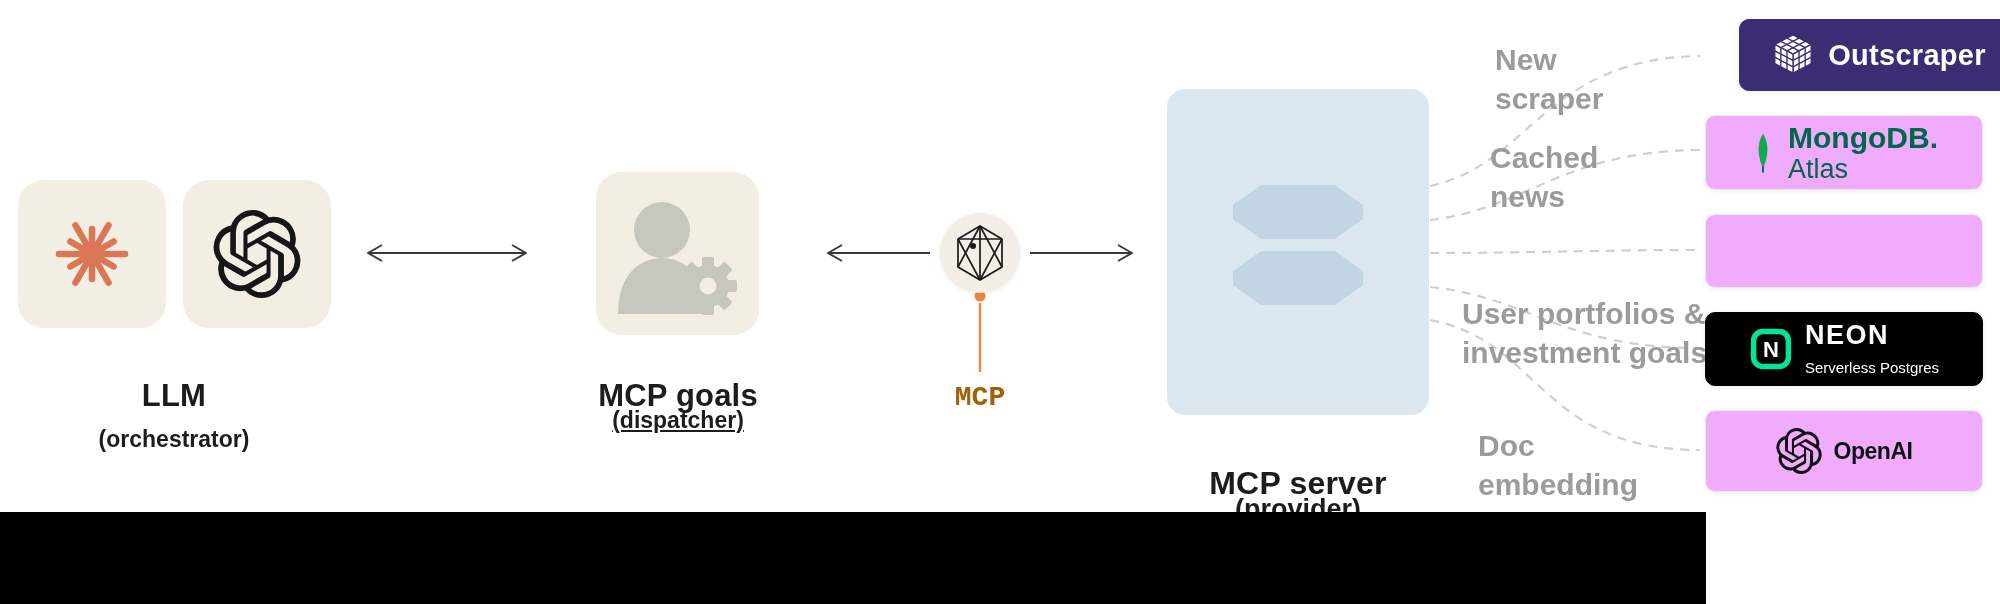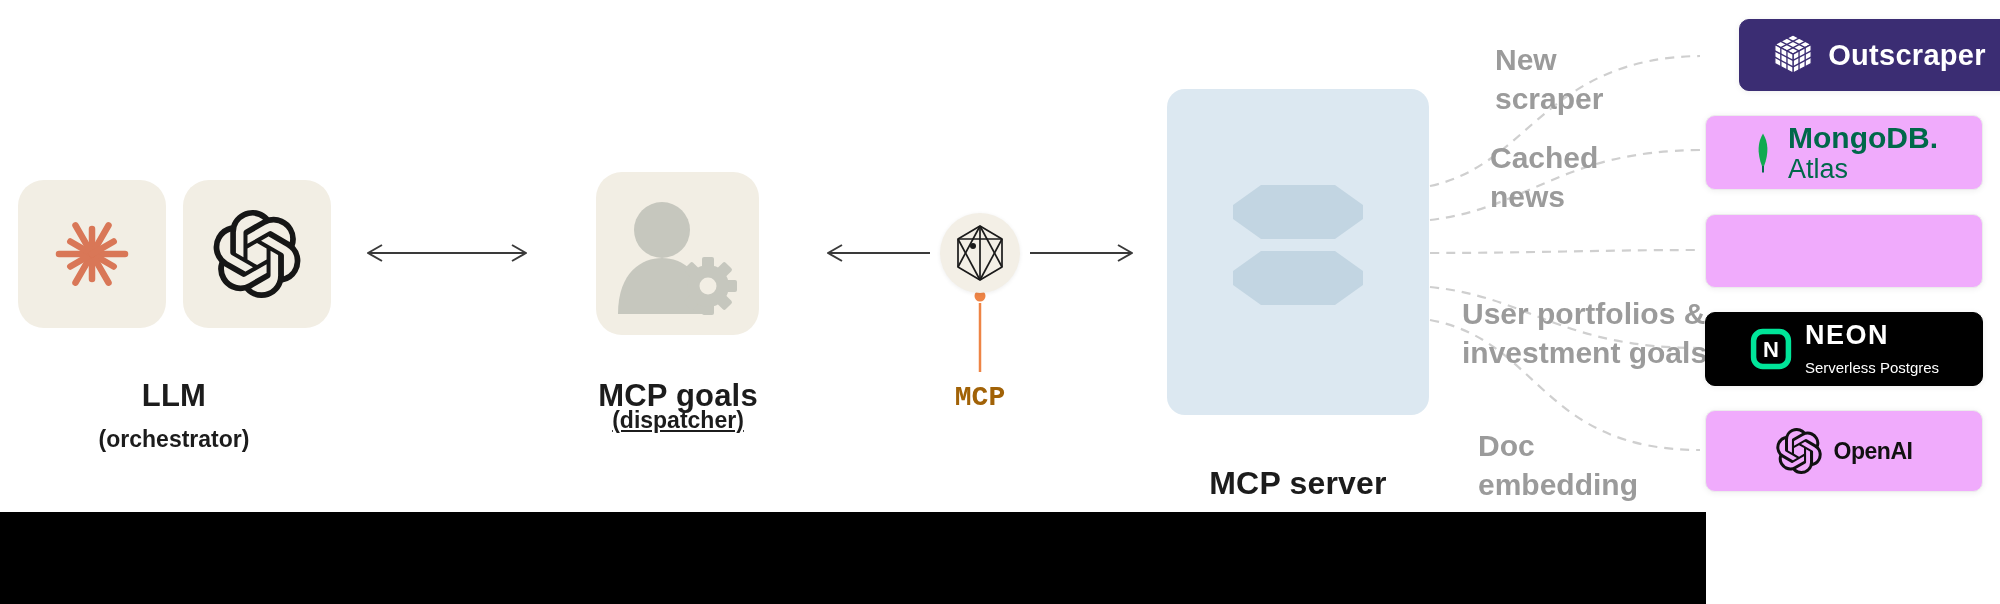--- a/index.html
+++ b/index.html
@@ -129,20 +129,21 @@
 
   <div class="server-box" style="left:1167px;top:89px;width:262px;height:326px;">
     <svg width="170" height="170" viewBox="0 0 170 170">
       <g fill="#c2d5e2">
         <path d="M48,18 H122 L150,38 V52 L122,72 H48 L20,52 V38 Z"></path>
         <path d="M48,84 H122 L150,104 V118 L122,138 H48 L20,118 V104 Z"></path>
       </g>
     </svg>
   </div>
   <div class="node-label" style="left:1148px;top:450px;width:300px;font-size:32px;margin-top:15px;">MCP server</div>
+  <div class="node-sublabel" style="left:1148px;top:494px;width:300px;font-size:27px;">(provider)</div>
 
   <div class="conn-label" style="left:1495px;top:40px;width:220px;">New
 scraper</div>
   <div class="conn-label" style="left:1490px;top:138px;width:220px;">Cached
 news</div>
   <div class="conn-label" style="left:1462px;top:294px;width:276px;">User portfolios &amp;
 investment goals</div>
   <div class="conn-label" style="left:1478px;top:426px;width:220px;">Doc
 embedding</div>
 

